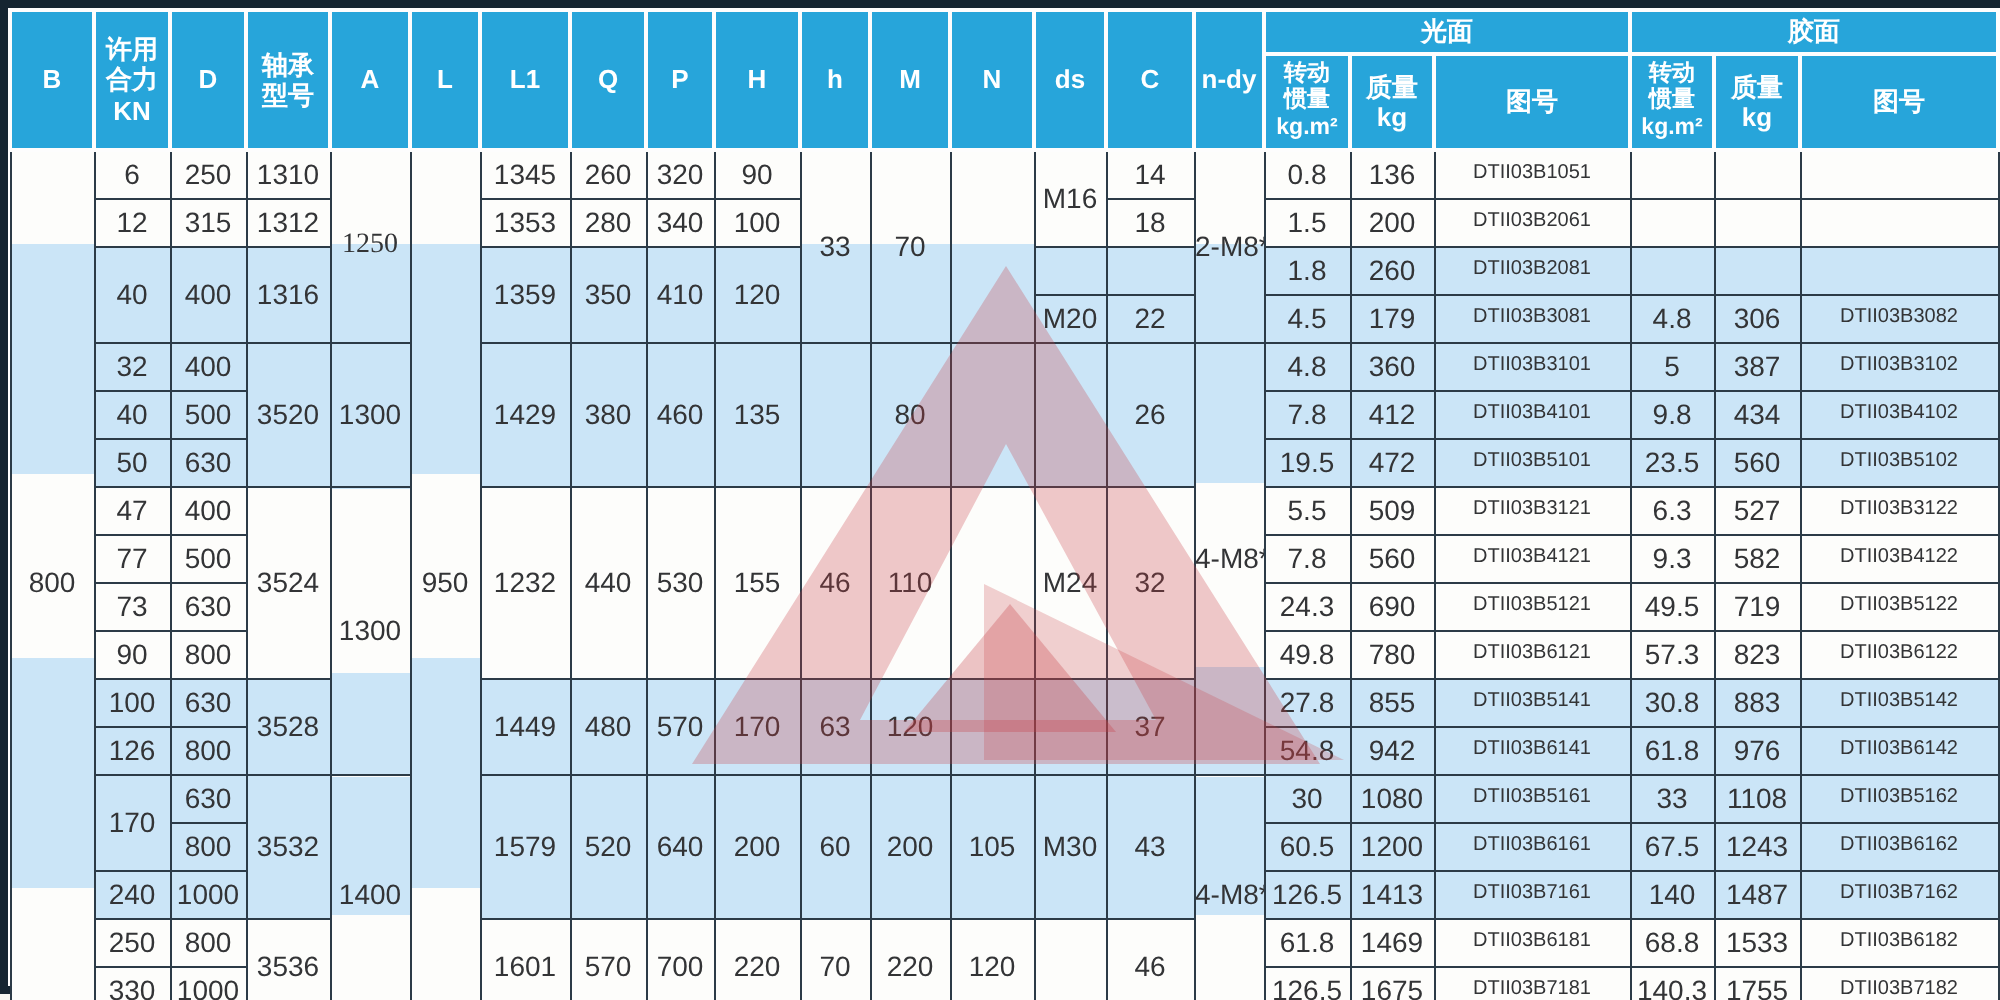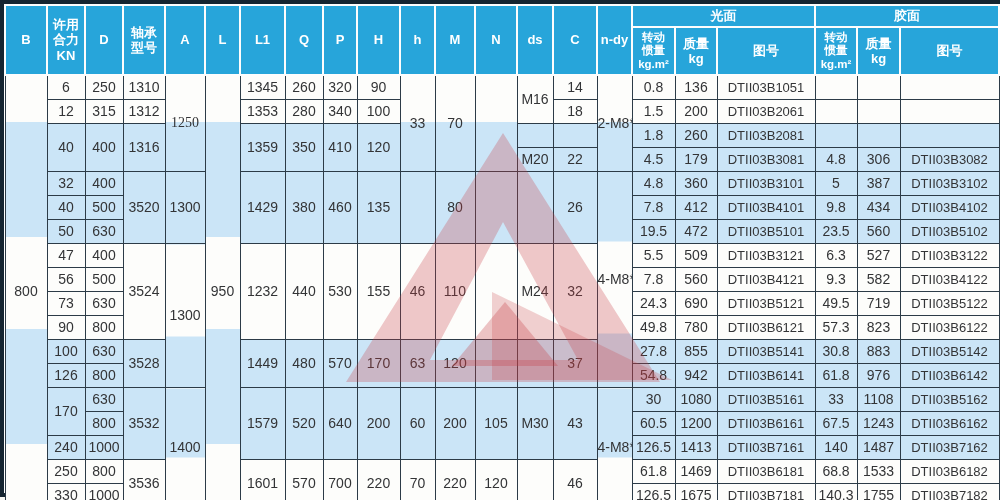--- a/index.html
+++ b/index.html
@@ -11,21 +11,21 @@
   thead th{background:#27a5da;color:#ffffff;border:2px solid #fdfdfd;font-weight:bold;
     font-size:13px;line-height:1.18;white-space:pre-line;padding:0;text-align:center;vertical-align:middle;}
   tr.hr1{height:22px;}
   tr.hr2{height:48px;}
   thead th.th-sm{font-size:11.5px;}
   tbody td{border:1px solid #2c3b47;text-align:center;vertical-align:middle;font-size:14px;
     color:#333436;padding:0;height:23px;line-height:1.05;white-space:nowrap;overflow:hidden;}
   tbody tr{height:23px;}
   td.bw{background:#fdfdfb;}
   td.bb{background:#cbe5f7;}
-  td.dwg{font-size:13px;letter-spacing:0;}
+  td.dwg{font-size:10px;letter-spacing:0;}
   .wm{position:absolute;pointer-events:none;}
   .wm-logo{left:0;top:0;width:1000px;height:500px;z-index:6;}
   .wm-cn{left:228px;top:352px;z-index:5;font-size:82px;font-weight:bold;letter-spacing:14px;
     color:rgba(142,198,232,0.26);white-space:nowrap;}
   .wm-en{left:280px;top:424px;z-index:5;font-size:17px;font-weight:bold;letter-spacing:7px;
     color:rgba(126,192,230,0.55);white-space:nowrap;}
 </style>
 </head>
 <body>
 
@@ -220,21 +220,21 @@
             <td rowspan="4" class="bw">M24</td>
             <td rowspan="4" class="bw">32</td>
             <td rowspan="1" class="bw">5.5</td>
             <td rowspan="1" class="bw">509</td>
             <td rowspan="1" class="bw dwg">DTII03B3121</td>
             <td rowspan="1" class="bw">6.3</td>
             <td rowspan="1" class="bw">527</td>
             <td rowspan="1" class="bw dwg">DTII03B3122</td>
           </tr>
           <tr>
-            <td rowspan="1" class="bw">56</td>
+            <td rowspan="1" class="bw">77</td>
             <td rowspan="1" class="bw">500</td>
             <td rowspan="1" class="bw">7.8</td>
             <td rowspan="1" class="bw">560</td>
             <td rowspan="1" class="bw dwg">DTII03B4121</td>
             <td rowspan="1" class="bw">9.3</td>
             <td rowspan="1" class="bw">582</td>
             <td rowspan="1" class="bw dwg">DTII03B4122</td>
           </tr>
           <tr>
             <td rowspan="1" class="bw">73</td>

